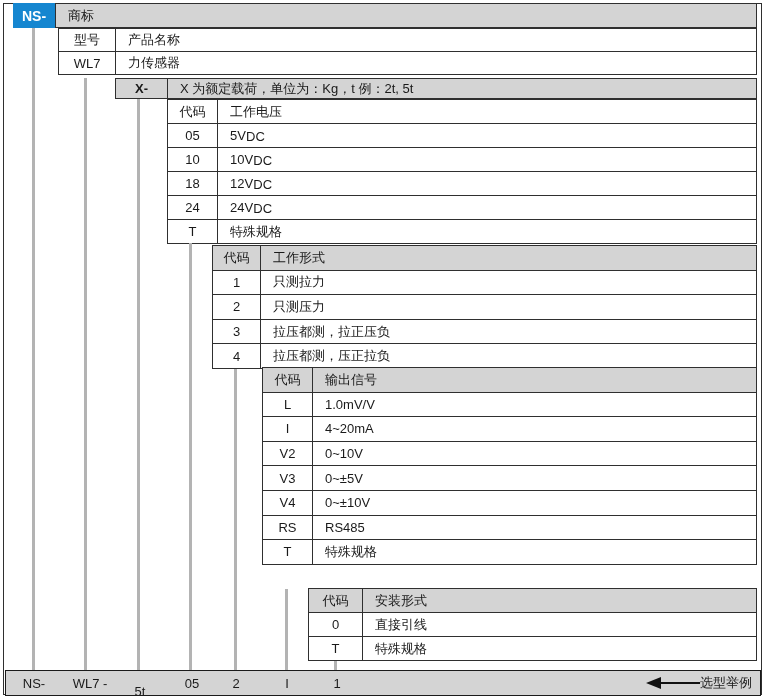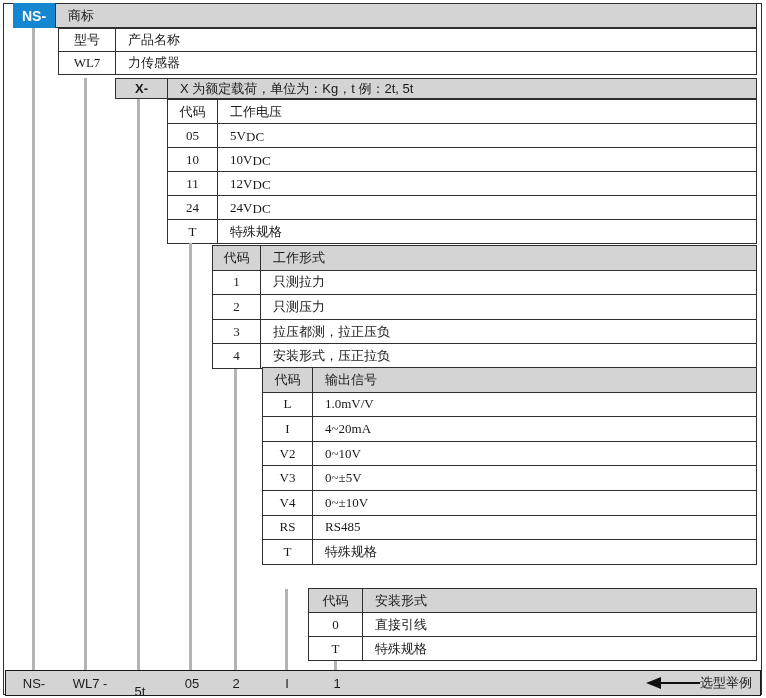--- a/index.html
+++ b/index.html
@@ -5,21 +5,21 @@
   html,body{margin:0;padding:0;background:#fff;}
   #stage{
     position:relative;width:766px;height:698px;background:#fff;overflow:hidden;
     font-family:"Liberation Sans","DejaVu Sans",sans-serif;
     color:#1a1a1a;font-size:13px;
   }
   .frame{position:absolute;left:3px;top:3px;width:759px;height:692px;border:1px solid #2f2f2f;box-sizing:border-box;}
   
   .tbl{position:absolute;border:1px solid #2f2f2f;background:#fff;box-sizing:border-box;}
   .row{display:flex;align-items:center;}
-  .row + .row{border-top:1px solid #2f2f2f;font-family:Liberation Serif, serif;}
+  .row + .row{border-top:1px solid #2f2f2f;}
   .c{height:100%;display:flex;align-items:center;box-sizing:border-box;}
   .code{justify-content:center;border-right:1px solid #2f2f2f;flex:0 0 auto;}
   .val{flex:1 1 auto;padding-left:12px;}
   .gray{background:#d4d4d4;}
   .bold{font-weight:bold;}
   .sub{font-size:13px;position:relative;top:1px;letter-spacing:.3px;}
 
   
   .brandbox{position:absolute;left:13px;top:3px;width:42px;height:25px;background:#1586d0;
     color:#fff;font-weight:bold;font-size:14px;display:flex;align-items:center;justify-content:center;}
@@ -121,21 +121,21 @@
         </div>
     </div>
     <div class="row">
       <div class="c code">10</div>
       <div class="c val">
           <span>10V</span>
           <span class="sub">DC</span>
         </div>
     </div>
     <div class="row">
-      <div class="c code">11</div>
+      <div class="c code">18</div>
       <div class="c val">
           <span>12V</span>
           <span class="sub">DC</span>
         </div>
     </div>
     <div class="row">
       <div class="c code">24</div>
       <div class="c val">
           <span>24V</span>
           <span class="sub">DC</span>
@@ -162,21 +162,21 @@
     <div class="row">
       <div class="c code">2</div>
       <div class="c val">只测压力</div>
     </div>
     <div class="row">
       <div class="c code">3</div>
       <div class="c val">拉压都测，拉正压负</div>
     </div>
     <div class="row">
       <div class="c code">4</div>
-      <div class="c val">安装形式，压正拉负</div>
+      <div class="c val">拉压都测，压正拉负</div>
     </div>
   </div>
 
   <div class="tbl t-out">
     <div class="row gray">
       <div class="c code">代码</div>
       <div class="c val">输出信号</div>
     </div>
     <div class="row">
       <div class="c code">L</div>

